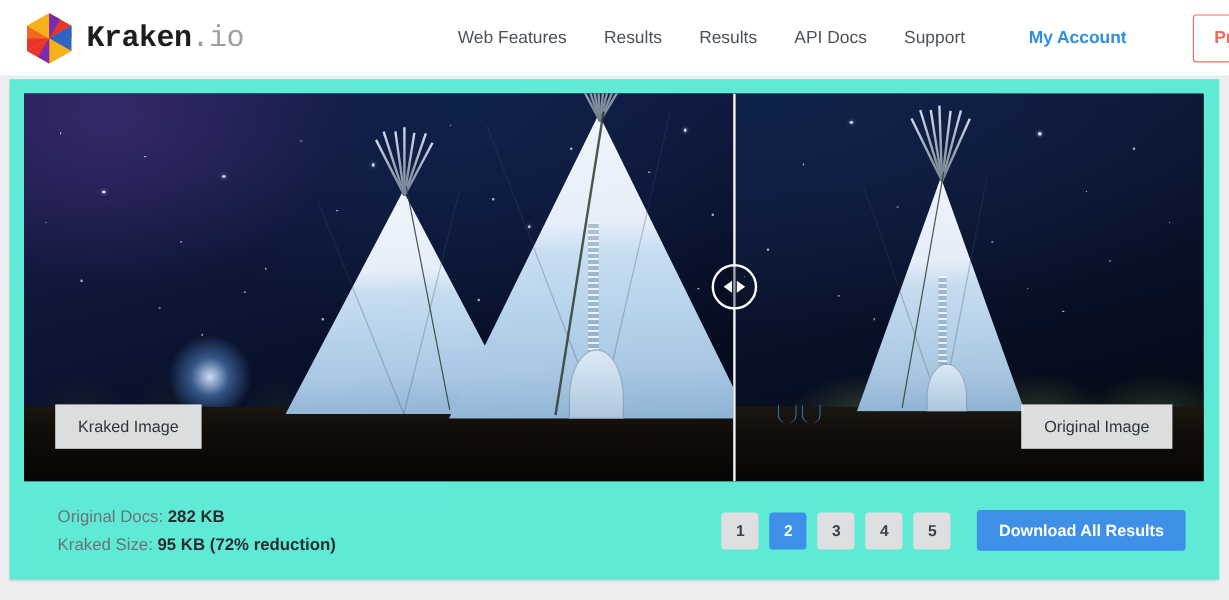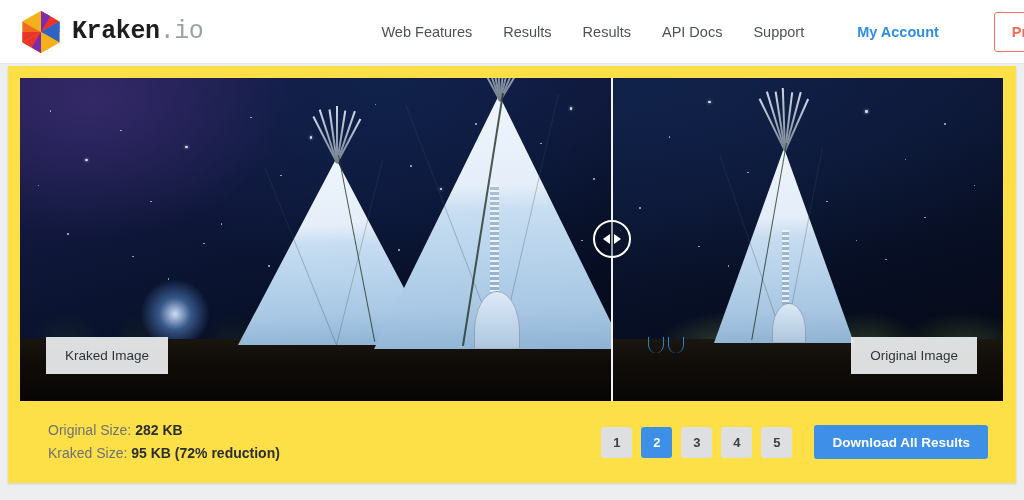--- a/index.html
+++ b/index.html
@@ -73,21 +73,21 @@
     white-space: nowrap;
   }
 
   
   .card {
     position: absolute;
     left: 8px;
     top: 66px;
     width: 1008px;
     height: 417px;
-    background: #fde047;
+    background: #5eead4;
     box-shadow: 0 1px 2px rgba(0,0,0,.13);
   }
 
   
   .compare {
     position: absolute;
     left: 12px;
     top: 12px;
     width: 983px;
     height: 323px;
@@ -496,21 +496,21 @@
     </div>
 
     <div class="tag left">Kraked Image</div>
     <div class="tag right">Original Image</div>
   </div>
 
   <div class="footer">
 
     <div class="sizes">
       <div>
-        <span>Original Size:</span>
+        <span>Original Docs:</span>
         <b>282 KB</b>
       </div>
       <div>
         <span>Kraked Size:</span>
         <b>95 KB (72% reduction)</b>
       </div>
     </div>
 
     <div class="controls">
       <button class="page-btn">1</button>

